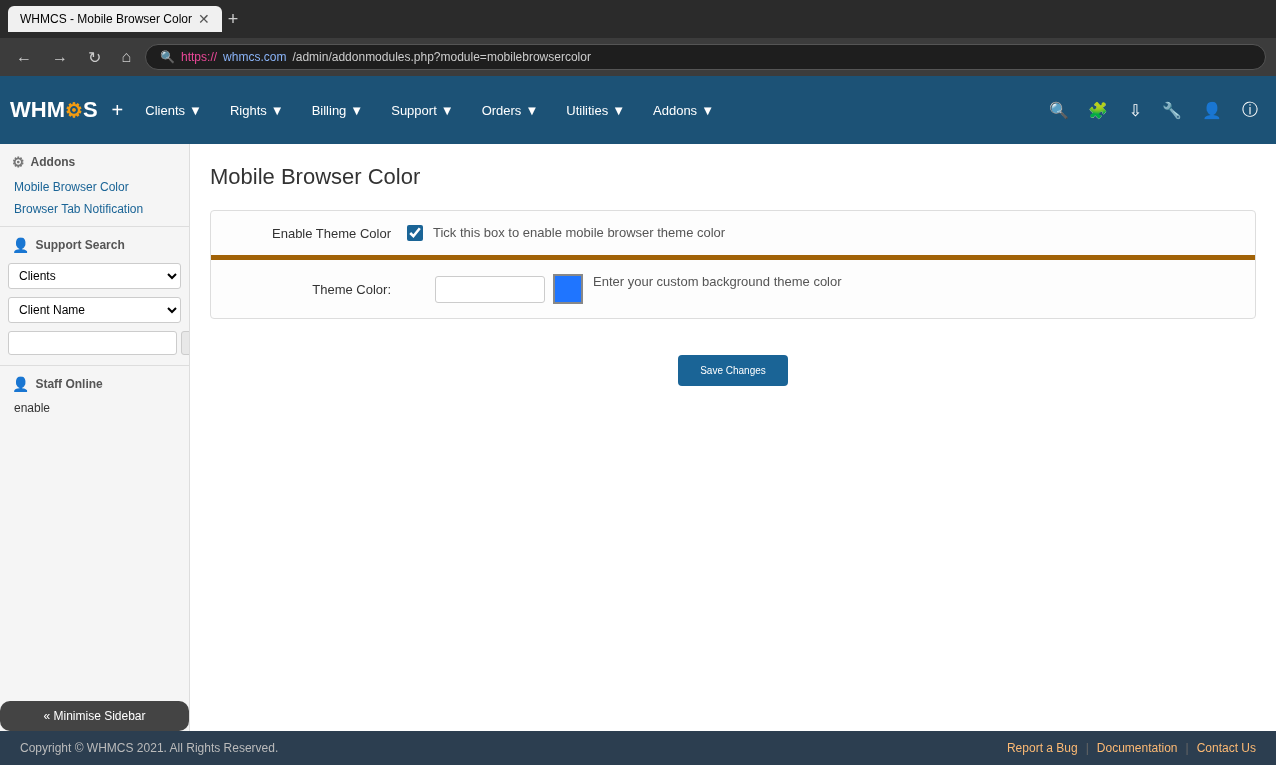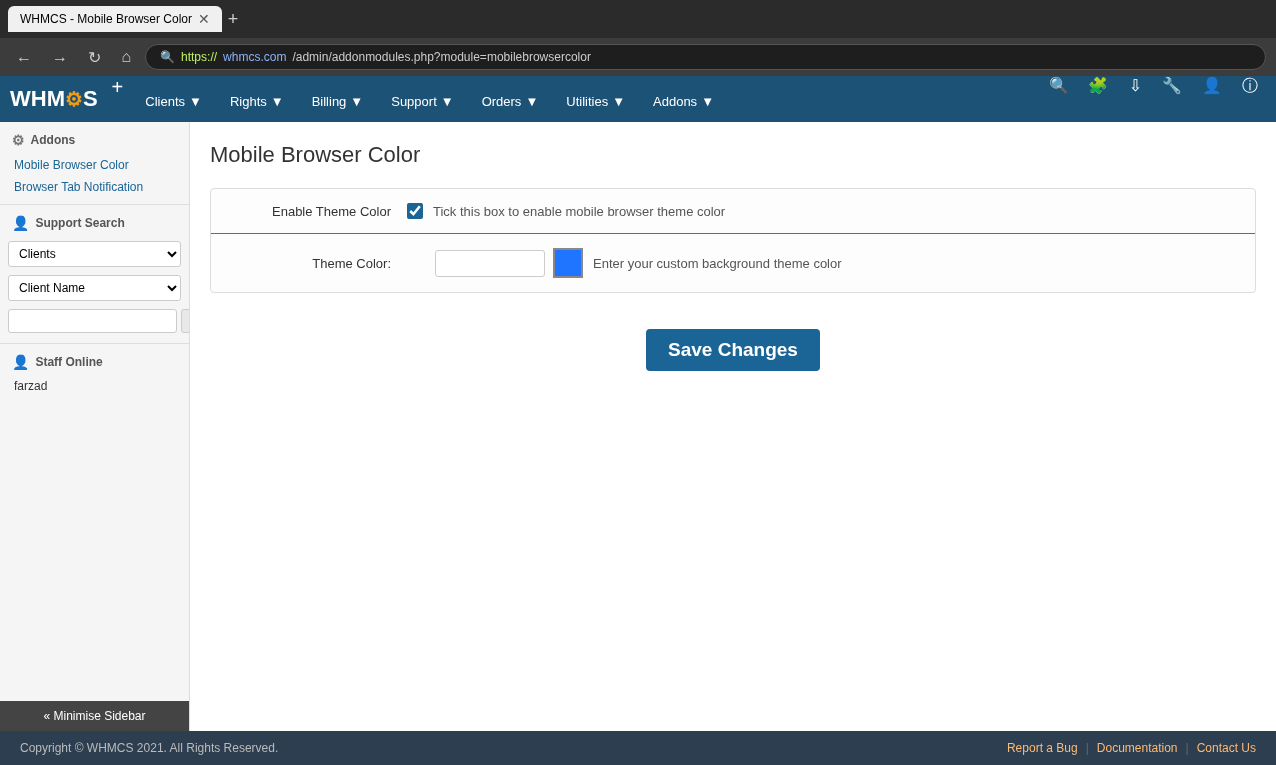--- a/index.html
+++ b/index.html
@@ -11,21 +11,21 @@
     .tab-close { cursor: pointer; color: #555; font-size: 14px; }
     .tab-add { color: #ccc; font-size: 18px; cursor: pointer; }
 
     .browser-nav { background: #3c3c3c; padding: 6px 10px; display: flex; align-items: center; gap: 8px; }
     .nav-btn { background: none; border: none; color: #ccc; font-size: 16px; cursor: pointer; padding: 2px 6px; }
     .address-bar { flex: 1; background: #1e1e1e; border: 1px solid #555; border-radius: 20px; padding: 5px 14px; color: #8ab4f8; font-size: 12px; display: flex; align-items: center; gap: 6px; }
     .address-bar span { color: #ccc; }
     .address-bar .highlight { color: #8ab4f8; }
 
     
-    .main-nav { background: #1c5276; display: flex; padding: 0 10px; height: 46px; gap: 4px; }
+    .main-nav { background: #1c5276; display: flex; align-items: center; padding: 0 10px; height: 68px; gap: 4px; }
     .logo { color: white; font-size: 22px; font-weight: bold; margin-right: 10px; display: flex; align-items: center; }
     .nav-plus { color: white; font-size: 20px; cursor: pointer; margin-right: 6px; }
     .nav-item { color: white; padding: 0 12px; height: 50px; display: flex; align-items: center; cursor: pointer; font-size: 13px; gap: 4px; }
     .nav-spacer { flex: 1; }
     .nav-icon { color: white; padding: 0 8px; font-size: 16px; cursor: pointer; }
 
     
     .app-body { display: flex; flex: 1; overflow: hidden; }
 
     
@@ -36,38 +36,38 @@
 
     .sidebar-search-header { display: flex; align-items: center; gap: 6px; padding: 10px 12px 6px; color: #555; font-size: 12px; font-weight: bold; border-top: 1px solid #ddd; margin-top: 6px; }
     .sidebar-select { width: calc(100% - 16px); margin: 4px 8px; padding: 4px 6px; font-size: 12px; border: 1px solid #ccc; border-radius: 3px; background: white; }
     .sidebar-search-row { display: flex; gap: 4px; padding: 4px 8px; }
     .sidebar-search-input { flex: 1; padding: 4px 6px; font-size: 12px; border: 1px solid #ccc; border-radius: 3px; }
     .sidebar-search-btn { padding: 4px 8px; font-size: 12px; background: #e8e8e8; border: 1px solid #ccc; border-radius: 3px; cursor: pointer; }
 
     .staff-section-header { display: flex; align-items: center; gap: 6px; padding: 10px 12px 6px; color: #555; font-size: 12px; font-weight: bold; border-top: 1px solid #ddd; margin-top: 6px; }
     .staff-name { padding: 3px 14px; font-size: 12px; color: #333; }
 
-    .minimise-btn { background: #444; color: white; text-align: center; padding: 8px; font-size: 12px; cursor: pointer; margin-top: auto; }
+    .minimise-btn { background: #444; color: white; text-align: center; padding: 8px; font-size: 12px; cursor: pointer; margin-top: auto; border-radius: 10px; }
 
     
     .main-content { flex: 1; background: white; padding: 20px; overflow-y: auto; }
     .page-title { font-size: 22px; color: #333; margin-bottom: 20px; font-weight: normal; }
 
     .form-card { border: 1px solid #ddd; border-radius: 4px; background: #fdfdfd; }
-    .form-row { display: flex; align-items: center; padding: 14px 20px; border-bottom: 1px solid #a16207; }
+    .form-row { display: flex; align-items: center; padding: 14px 20px; border-bottom: 5px solid #a16207; }
     .form-row:last-child { border-bottom: none; gap: 28px; }
     .form-label { width: 160px; text-align: right; color: #333; font-size: 13px; margin-right: 16px; }
-    .form-value { display: flex; align-items: center; gap: 10px; }
+    .form-value { display: flex; gap: 10px; }
     .form-description { color: #555; font-size: 13px; }
 
     .color-input-group { display: flex; align-items: center; gap: 8px; }
     .color-text-input { border: 1px solid #ccc; border-radius: 3px; padding: 5px 10px; font-size: 13px; width: 110px; }
     .color-picker-btn { width: 30px; height: 30px; background: #1F75FF; border: 2px solid #888; cursor: pointer; display: inline-block; }
 
-    .save-btn { background: #1a6496; color: white; border: none; padding: 10px 22px; font-size: 19px; border-radius: 4px; cursor: pointer; margin-top: 20px; display: block; margin-left: auto; margin-right: auto; font-weight: bold; }
+    .save-btn { background: #1a6496; color: white; border: none; padding: 10px 22px; font-size: 10px; border-radius: 4px; cursor: pointer; margin-top: 20px; display: block; margin-left: auto; margin-right: auto; }
 
     .save-row { text-align: center; padding: 16px; }
 
     
     .footer { background: #2c3e50; color: #bbb; padding: 10px 20px; display: flex; align-items: center; font-size: 12px; }
     .footer-spacer { flex: 1; }
     .footer-link { color: #fdba74; text-decoration: none; cursor: pointer; }
     .footer-sep { margin: 0 8px; color: #666; }
 
     
@@ -84,21 +84,21 @@
   <span class="tab-add">+</span>
 </div>
 
 <div class="browser-nav">
   <button class="nav-btn">←</button>
   <button class="nav-btn">→</button>
   <button class="nav-btn">↻</button>
   <button class="nav-btn">⌂</button>
   <div class="address-bar">
     <span>🔍</span>
-    <span style="color:#bef264;">https://</span>
+    <span style="color:#ec4899;">https://</span>
       <span class="highlight">whmcs.com</span>
       <span style="color:#ccc;">/admin/addonmodules.php?module=mobilebrowsercolor</span>
   </div>
 </div>
 
 <div class="main-nav">
   <div class="logo">
     <span style="color:white;font-weight:bold;font-size:22px;">WHM</span>
       <span style="color:#f39c12;font-size:20px;">⚙</span>
       <span style="color:white;font-weight:bold;font-size:22px;">S</span>
@@ -166,21 +166,21 @@
     </select>
     <div class="sidebar-search-row">
       <input type="text" class="sidebar-search-input" style="">
       <button class="sidebar-search-btn">Search</button>
     </div>
 
     <div class="staff-section-header">
       <span class="sidebar-icon">👤</span>
       <span>Staff Online</span>
     </div>
-    <div class="staff-name">farzad</div>
+    <div class="staff-name">enable</div>
 
     <div style="flex:1"></div>
     <div class="minimise-btn">« Minimise Sidebar</div>
   </div>
 
   <div class="main-content">
     <h1 class="page-title">Mobile Browser Color</h1>
 
     <div class="form-card">
 

